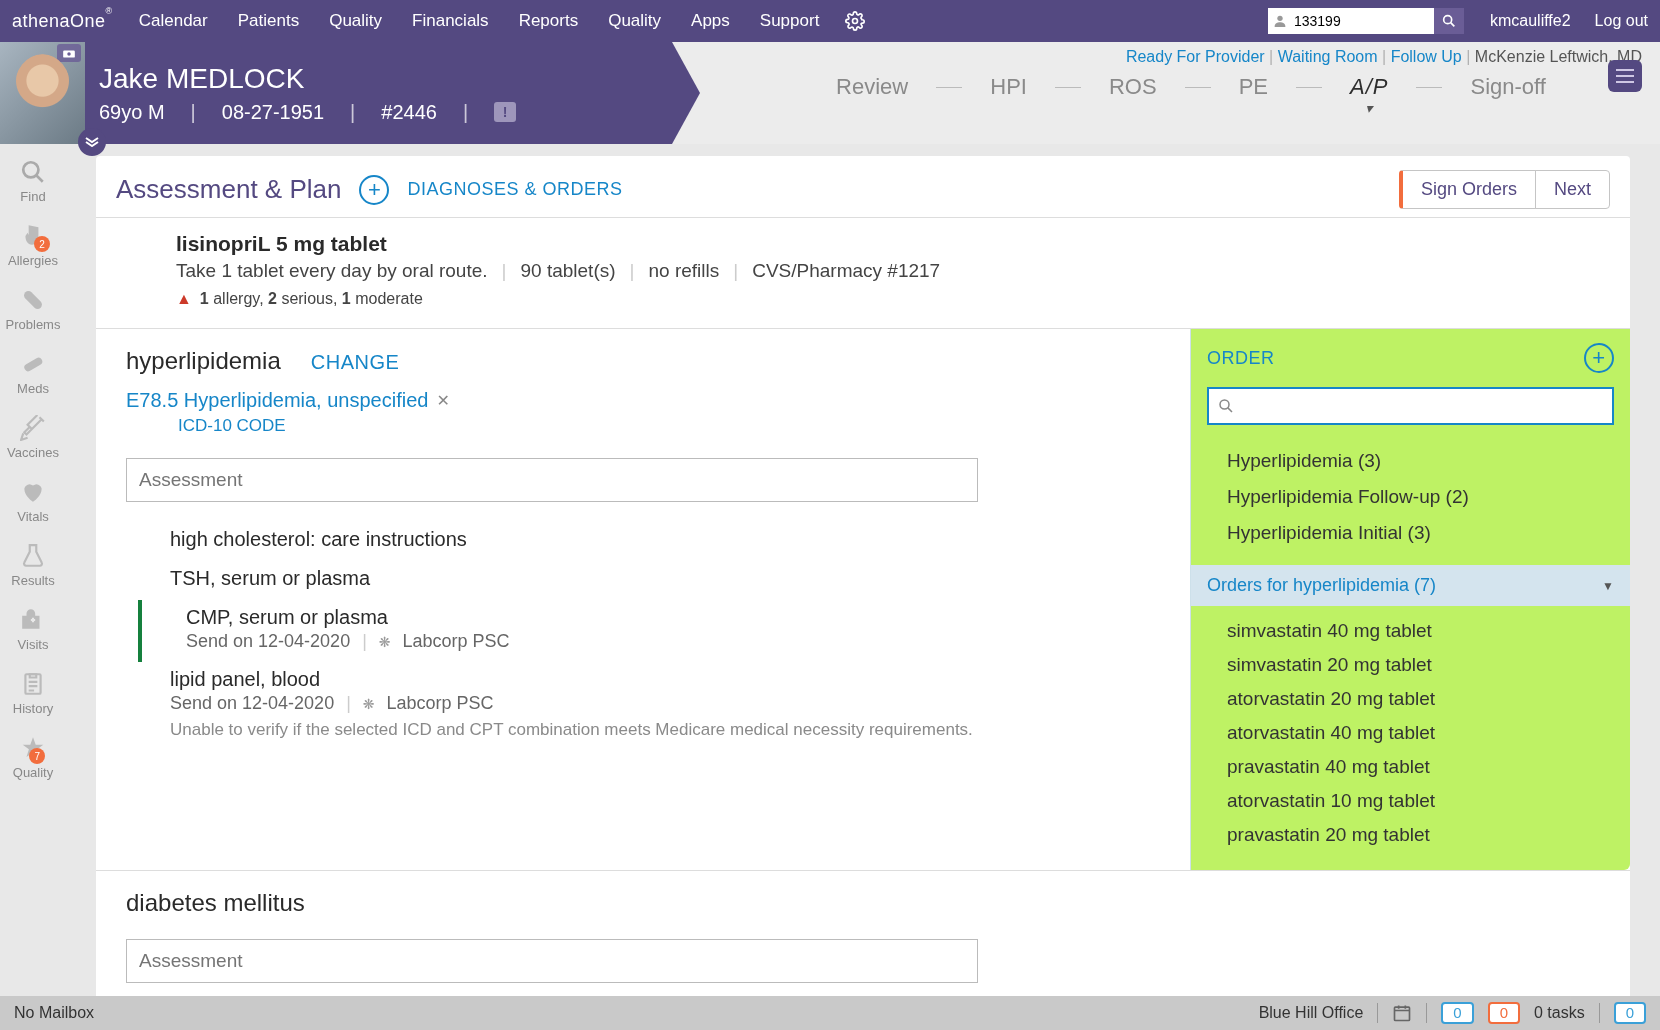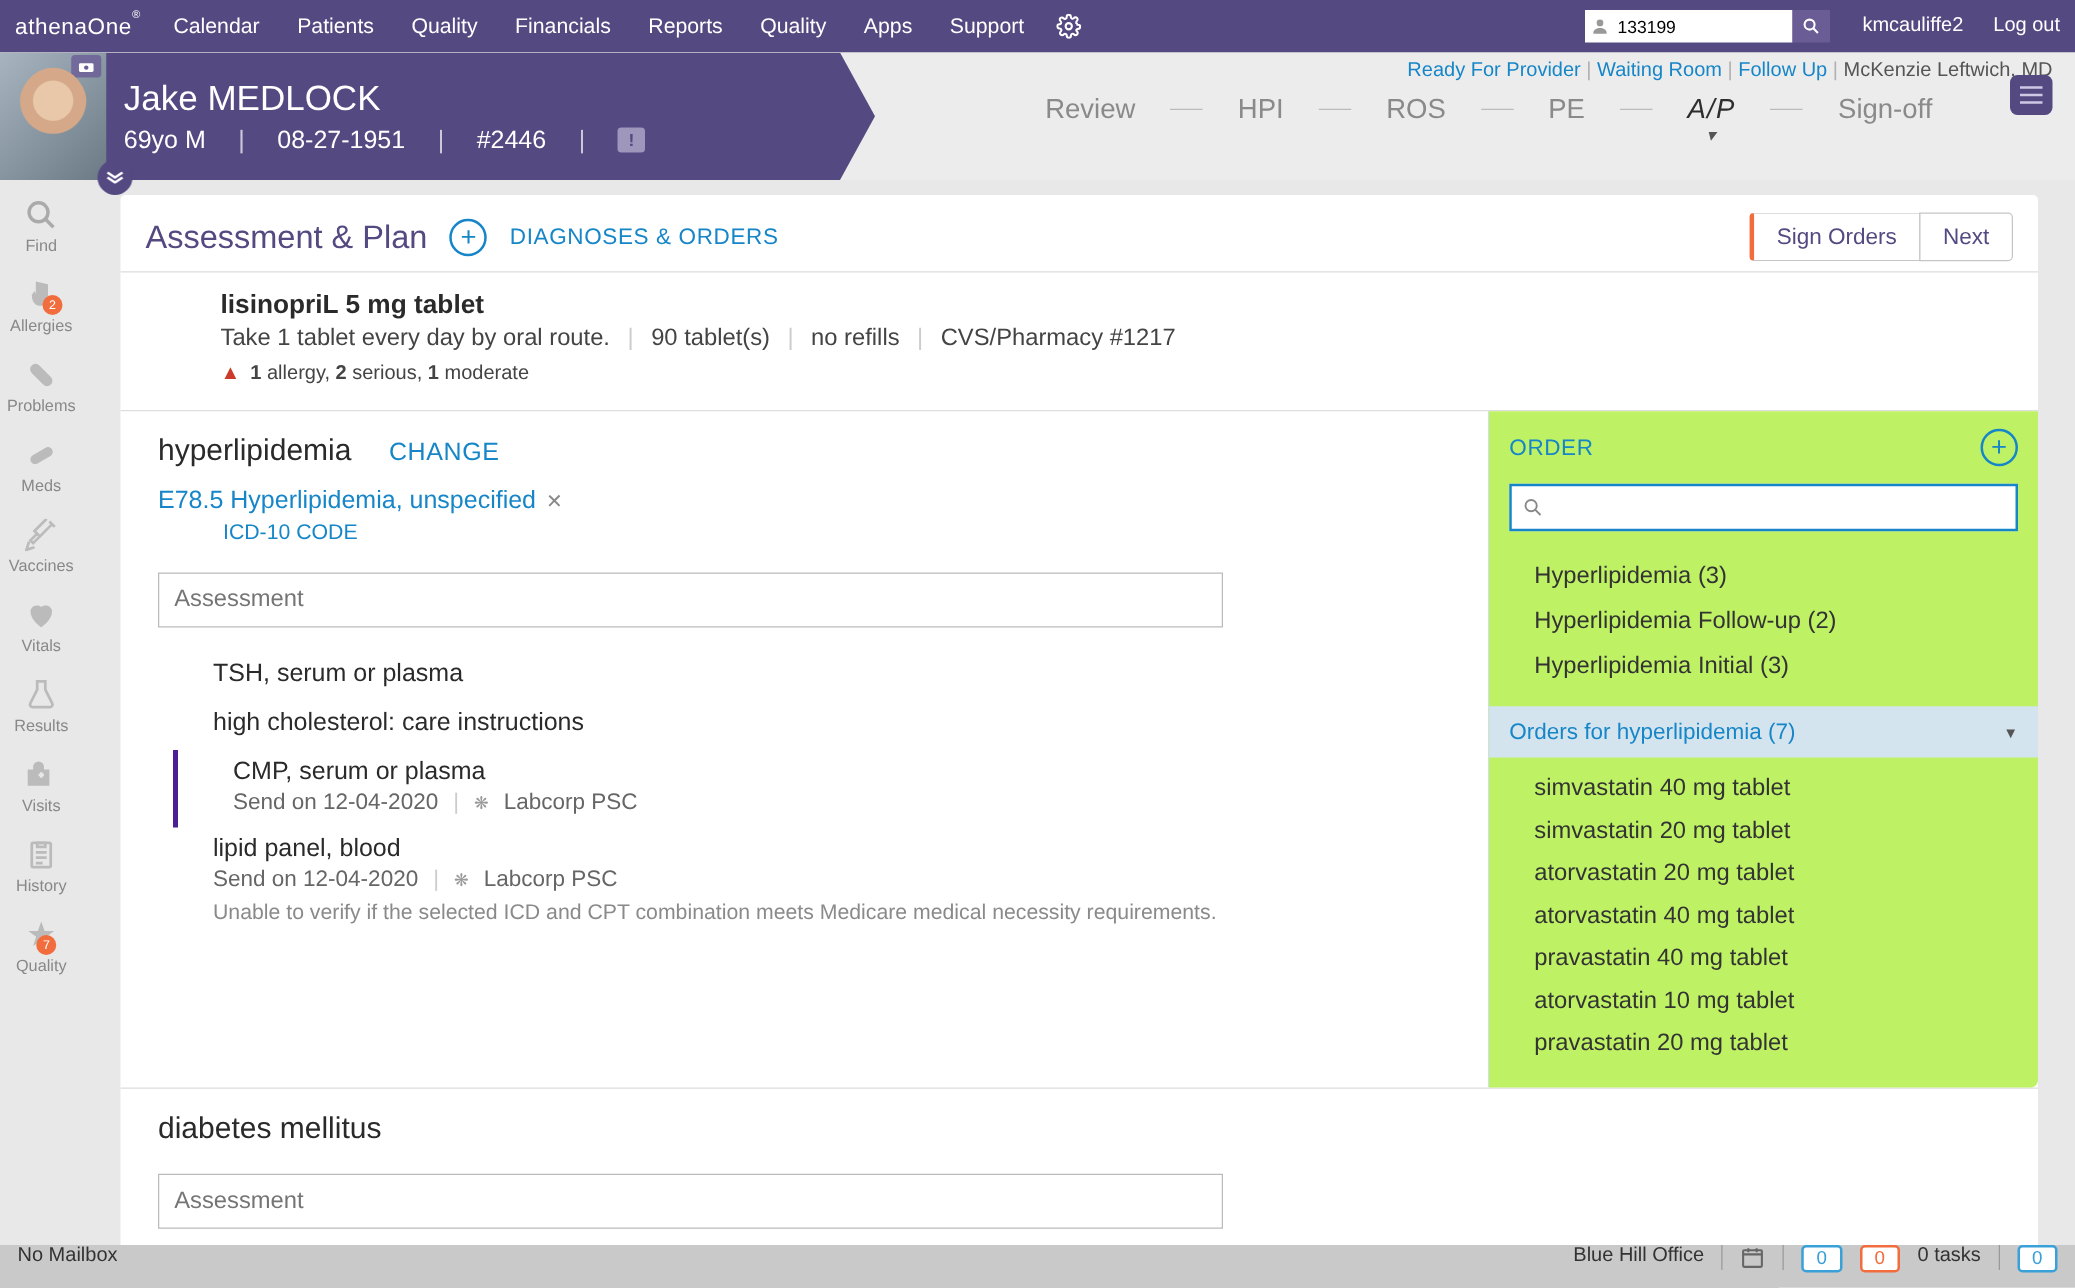--- a/index.html
+++ b/index.html
@@ -73,21 +73,21 @@
 .diag-left { flex:1; padding: 18px 30px 30px 30px; }
 .diag-head2 { display:flex; align-items:baseline; gap:30px;}
 .diag-title2 { font-size:24px; color:#2a2a2a;}
 .change-link { color:#1686c8; font-size:20px; letter-spacing:.5px; cursor:pointer;}
 .icd { margin-top:14px; color:#1686c8; font-size:20px; display:flex; gap:8px; align-items:center;}
 .icd .x { color:#888; cursor:pointer; font-size:16px;}
 .icd-sub { color:#1686c8; font-size:17px; margin-left:52px; margin-top:4px;}
 .assess-input { width:852px; margin-top:22px; border:1px solid #bbb; padding:10px 12px; font-size:19px; color:#999;}
 .order-list { margin-top:20px; padding-left:30px;}
 .order-item { padding:6px 0 10px 14px; position:relative;}
-.order-item.marked { border-left:4px solid #4c1d95; margin-left:-18px; padding-left:44px;}
+.order-item.marked { border-left:4px solid #15803d; margin-left:-18px; padding-left:44px;}
 .oi-name { font-size:20px; color:#2a2a2a;}
 .oi-sub { font-size:18px; color:#666; display:flex; gap:12px; align-items:center; margin-top:2px;}
 .leaf { color:#999; font-size:14px;}
 .warn { font-size:17px; color:#8a8a8a; margin-top:6px;}
 
 
 .order-panel { width:440px; background:#bef264; border-left:1px solid #cde0ea; display:flex; flex-direction:column; border-radius:0 0 6px 0;}
 .op-head { display:flex; align-items:center; padding:14px 16px; color:#1686c8; font-size:18px; letter-spacing:.5px;}
 .op-head .plus-circle { margin-left:auto;}
 .op-search { margin:0 16px 14px; border:2px solid #1686c8; background:#fff; height:38px; display:flex; align-items:center; padding:0 8px; gap:6px;}
@@ -95,21 +95,21 @@
 .op-list { padding: 4px 0 14px 36px; }
 .op-list div { font-size:19px; color:#333; padding:7px 0; cursor:pointer;}
 .op-section { background:#d4e4ee; padding:10px 16px; font-size:18px; color:#1686c8; display:flex; align-items:center;}
 .op-section .caret { margin-left:auto; color:#555; font-size:12px;}
 .op-list2 { padding: 8px 0 18px 36px;}
 .op-list2 div { font-size:19px; color:#333; padding:6px 0; cursor:pointer;}
 
 .dm-block { padding:18px 30px 30px 30px; border-top:1px solid #ddd;}
 
 
-.bottombar { position:absolute; left:0; right:0; bottom:0; height:34px; background:#c9c9c9; display:flex; padding:0 14px; font-size:16px; color:#333; gap:14px;}
+.bottombar { position:absolute; left:0; right:0; bottom:0; height:34px; background:#c9c9c9; display:flex; align-items:center; padding:0 14px; font-size:16px; color:#333; gap:14px;}
 .bottombar .spacer { flex:1; }
 .bb-pill { border:2px solid #3aa0d8; color:#3aa0d8; background:#fff; border-radius:4px; padding:0 10px; height:22px; line-height:18px; font-size:15px;}
 .bb-pill.or { border-color:#f26d3d; color:#f26d3d;}
 .bb-v { width:1px; height:20px; background:#999;}
 
 svg { display:block; }
 </style>
 </head>
 <body>
 
@@ -334,24 +334,24 @@
           <span class="change-link">CHANGE</span>
         </div>
         <div class="icd">
           <span><span>E78.5</span> <span>Hyperlipidemia, unspecified</span></span>
           <span class="x">✕</span>
         </div>
         <div class="icd-sub">ICD-10 CODE</div>
         <input class="assess-input" placeholder="Assessment" style="">
         <div class="order-list">
           <div class="order-item">
-              <div class="oi-name">TSH, serum or plasma</div>
+              <div class="oi-name">high cholesterol: care instructions</div>
             </div>
           <div class="order-item">
-              <div class="oi-name">high cholesterol: care instructions</div>
+              <div class="oi-name">TSH, serum or plasma</div>
             </div>
           <div class="order-item marked">
             <div class="oi-name">CMP, serum or plasma</div>
             <div class="oi-sub">
                 <span>Send on 12-04-2020</span>
                 <span class="vline">|</span>
                 <span class="leaf">❋</span>
                 <span>Labcorp PSC</span>
               </div>
           </div>

